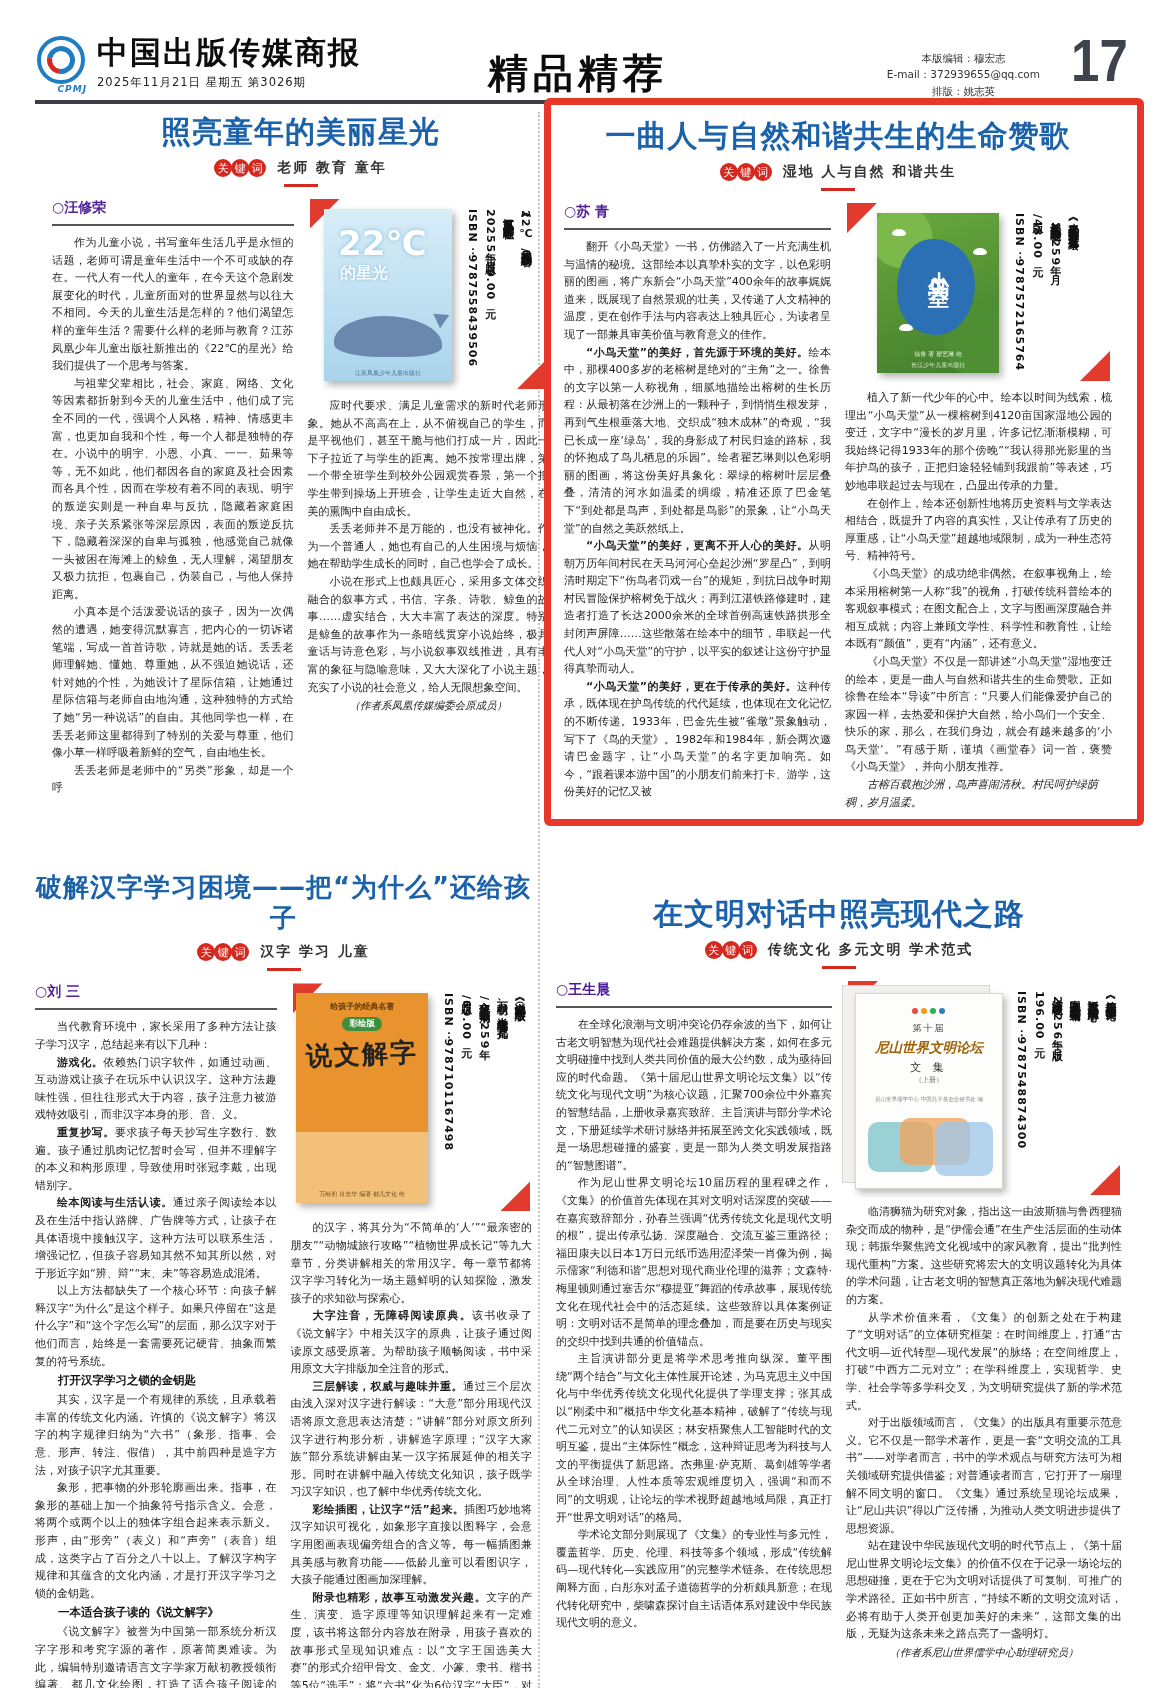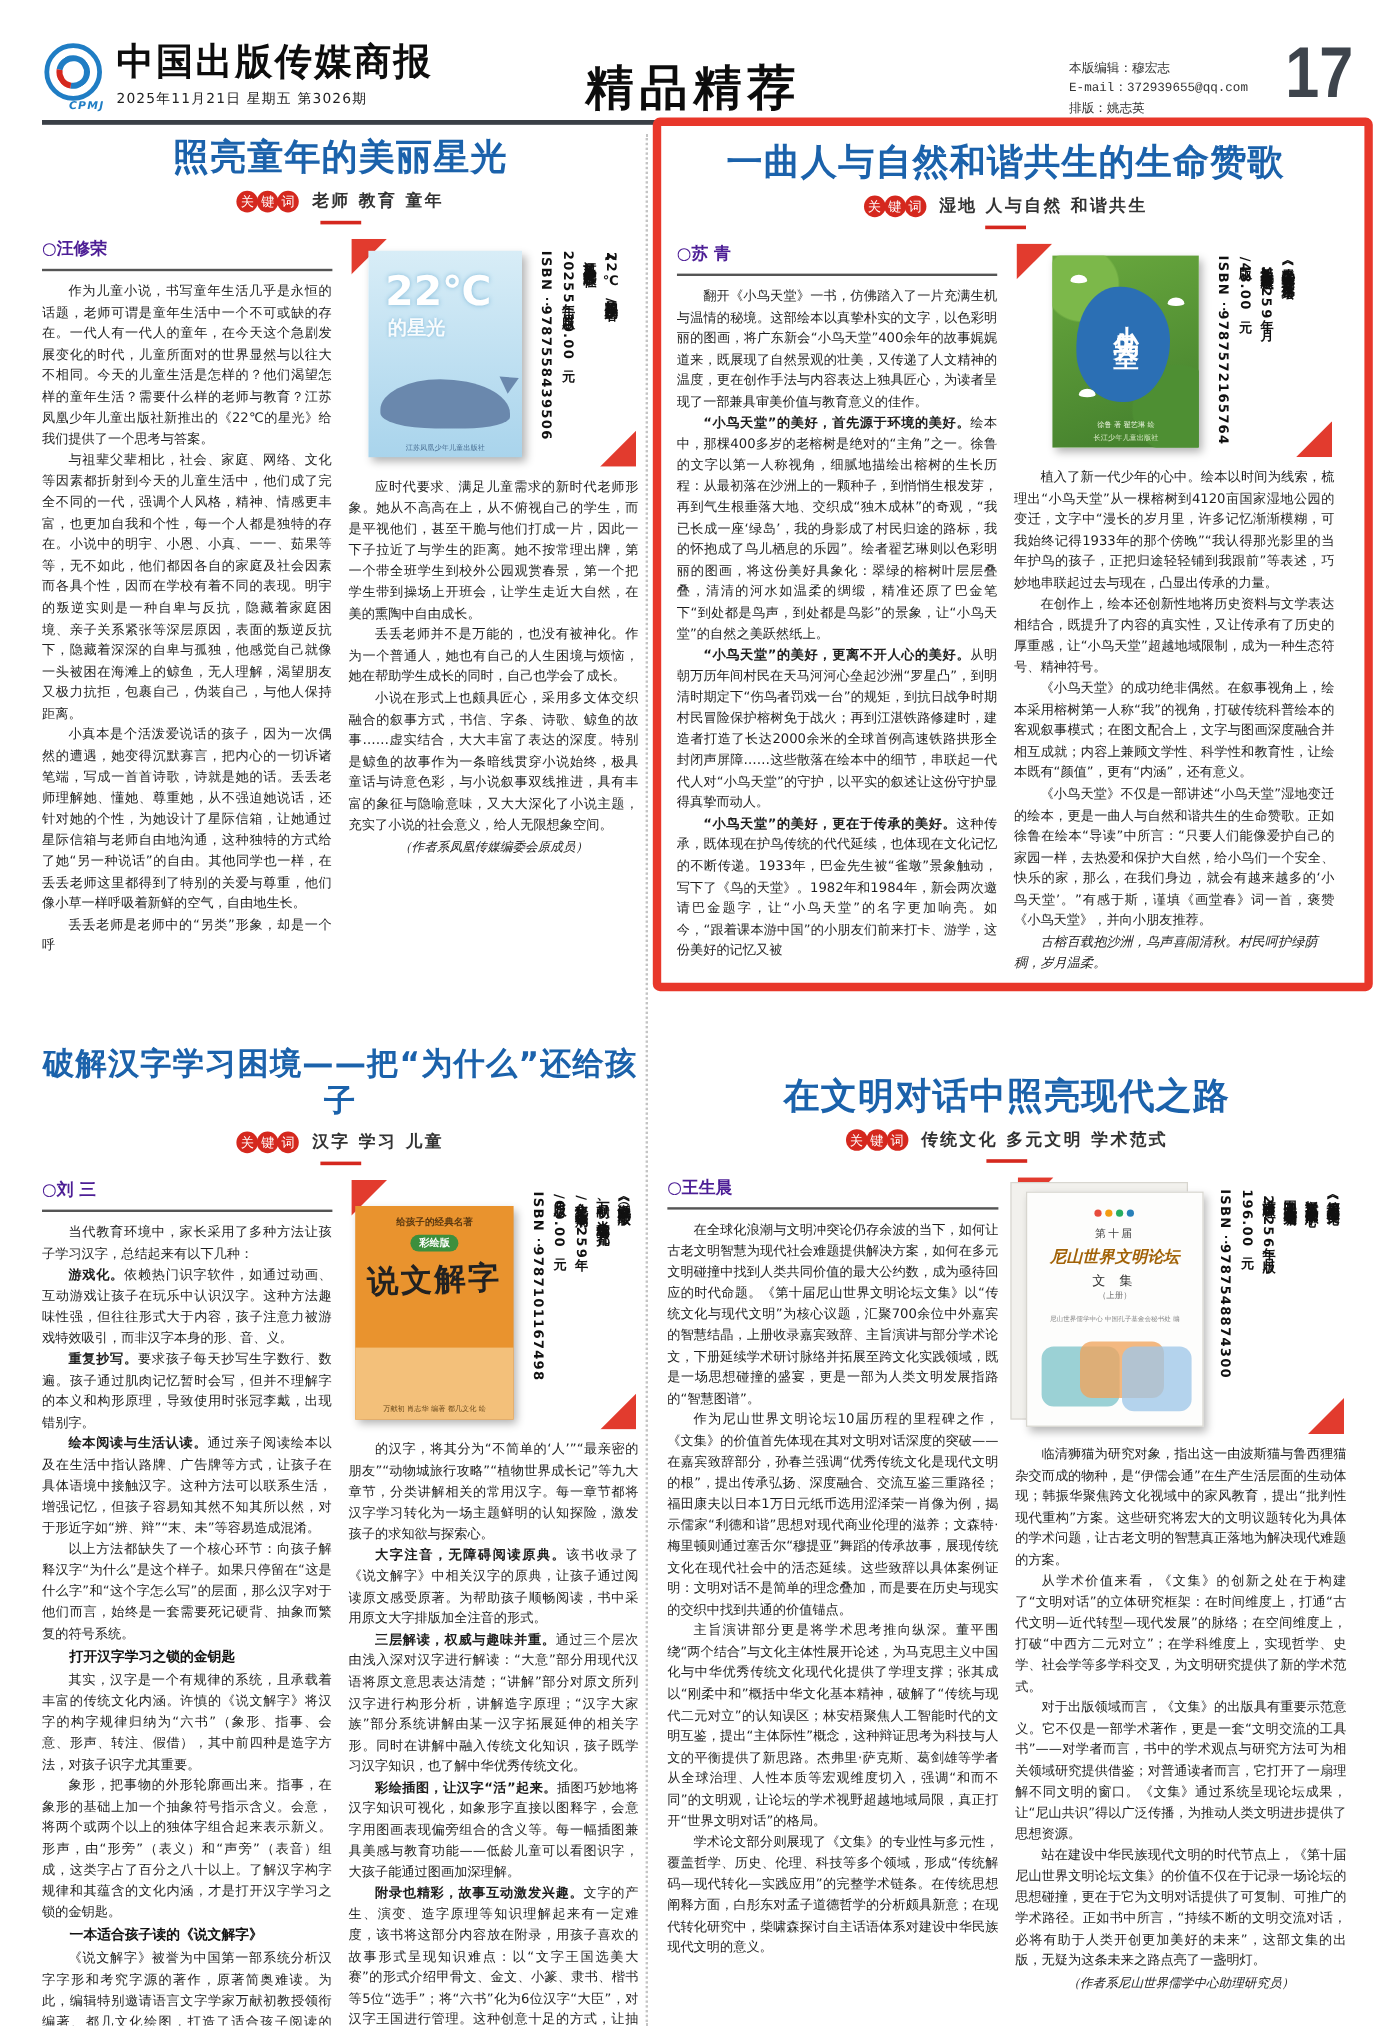--- a/index.html
+++ b/index.html
@@ -8,21 +8,21 @@
   
   .masthead{position:absolute;left:35px;top:36px;display:flex;gap:10px;align-items:flex-start;}
   .logo{width:52px;text-align:right;}
   .logo-circle{width:40px;height:40px;border-radius:50%;border:4px solid #1f7dc4;margin:0 auto;position:relative;background:#fff;}
   .logo-swirl{width:18px;height:18px;border-radius:50%;border:5px solid #1f7dc4;border-left-color:#d5281e;transform:rotate(-35deg);margin:6px auto;}
   .logo-txt{font-size:9px;font-weight:bold;font-style:italic;color:#1f7dc4;letter-spacing:1px;}
   .m-title{font-size:31px;font-weight:bold;color:#0d0d0d;letter-spacing:2px;line-height:1.05;}
   .m-date{font-size:11.5px;color:#222;margin-top:6px;letter-spacing:1px;}
   .section-title{position:absolute;left:50%;top:46px;transform:translateX(-50%);
         font-size:40px;font-weight:bold;letter-spacing:5px;color:#0c0c0c;}
-  .editor-info{position:absolute;right:116px;top:50px;text-align:left;font-size:10.5px;color:#333;line-height:1.55;font-family:Liberation Mono, monospace;}
+  .editor-info{position:absolute;right:116px;top:50px;text-align:center;font-size:10.5px;color:#333;line-height:1.55;}
   .page-number{position:absolute;right:28px;top:26px;font-size:60px;font-weight:bold;color:#3e444c;
         font-family:"Liberation Sans",sans-serif;transform:scaleX(.85);transform-origin:right;}
   .header-rule{position:absolute;left:35px;top:100px;width:1093px;height:4px;background:#3a3f46;}
   .col-divider{position:absolute;left:538px;top:112px;height:1576px;border-left:2px dotted #c4c4c4;}
   
   .highlight-box{position:absolute;left:544px;top:98px;width:586px;height:714px;border:7px solid #e8372a;border-radius:6px;z-index:9;}
   
   .article{position:absolute;overflow:hidden;}
   .headline{text-align:center;font-weight:bold;color:#1b62ab;letter-spacing:1px;margin:0;line-height:1.2;}
   .hl-30{font-size:30px;} .hl-26{font-size:26px;}
@@ -62,21 +62,21 @@
   
   .cover-a2{width:122px;height:160px;background:radial-gradient(circle at 20% 15%,#7cb84a 0 18%,transparent 19%),
         radial-gradient(circle at 85% 80%,#4e8f33 0 22%,transparent 23%),linear-gradient(160deg,#6aa93e,#417d2c);}
   .c2-water{position:absolute;left:16%;top:16%;width:64%;height:60%;background:#2b6fb4;border-radius:46% 54% 50% 50%/52% 48% 55% 45%;}
   .c2-title{position:absolute;left:50%;top:26%;transform:translateX(-50%);writing-mode:vertical-rl;
         height:62px;font-size:21px;font-weight:bold;color:#fff;letter-spacing:5px;line-height:1.25;}
   .c2-bird{position:absolute;width:14px;height:7px;background:#fff;border-radius:50% 50% 50% 50%/70% 70% 30% 30%;}
   .c2-credits{position:absolute;bottom:14px;left:0;right:0;text-align:center;font-size:6px;color:#eaf4df;}
   .c2-pub{position:absolute;bottom:3px;left:0;right:0;text-align:center;font-size:6px;color:#d7e9c4;}
   
-  .cover-a3{width:132px;height:178px;background:#e9932e;margin-top:12px;}
+  .cover-a3{width:132px;height:210px;background:#e9932e;}
   .c3-series{margin-top:8px;text-align:center;font-size:8px;color:#5d3a10;font-weight:bold;}
   .c3-badge{width:40px;margin:5px auto 0;background:#3d8f3d;color:#fff;font-size:8.5px;text-align:center;
         border-radius:7px;padding:1px 0;font-weight:bold;}
   .c3-title{text-align:center;font-size:26px;font-weight:bold;color:#222;margin-top:6px;transform:rotate(-2deg);
         font-family:"DejaVu Serif",serif;letter-spacing:2px;}
   .c3-band{position:absolute;bottom:0;left:0;right:0;height:34%;background:#f3c07a;}
   .c3-credits{position:absolute;bottom:4px;left:0;right:0;text-align:center;font-size:6px;color:#6b4a1c;}
   
   .cover-a4{width:150px;height:196px;background:transparent;box-shadow:none;overflow:visible;}
   .c4-back{position:absolute;left:-9px;top:-6px;width:146px;height:196px;background:#f2f1ed;border:1px solid #d8d6cf;}
@@ -113,21 +113,21 @@
   <div class="editor-info">
     <div>本版编辑：穆宏志</div>
     <div>E-mail：372939655@qq.com</div>
     <div>排版：姚志英</div>
   </div>
   <div class="page-number">17</div>
   <div class="header-rule"></div>
   <div class="col-divider"></div>
   <div class="highlight-box"></div>
 
-  <div class="article" style="left:35px;top:114px;width:497px;height:746px;">
+  <div class="article" style="left:52px;top:114px;width:497px;height:746px;">
     <h1 class="headline hl-30">照亮童年的美丽星光</h1>
     <div class="kw-row">
       <span class="kw-badge">
         <span class="kw-circle">关</span>
         <span class="kw-circle">键</span>
         <span class="kw-circle">词</span>
       </span>
       <span class="kw-text">老师 教育 童年</span>
     </div>
     <div class="kw-underline"></div>

